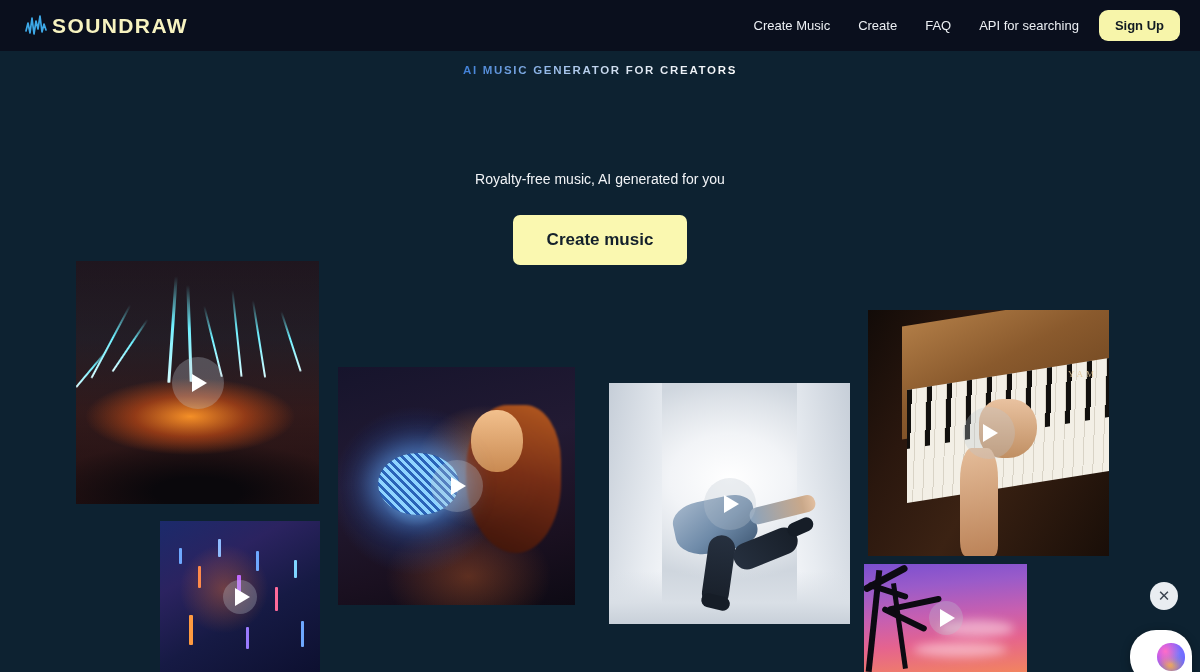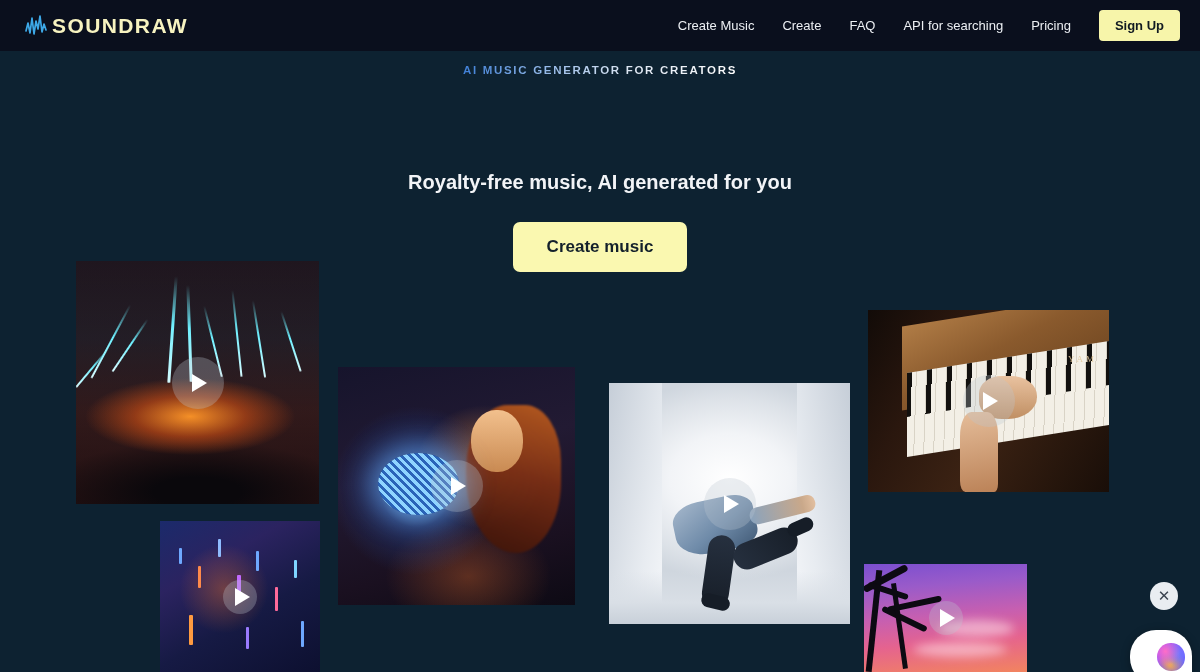--- a/index.html
+++ b/index.html
@@ -24,44 +24,44 @@
   .logo-text {
     font-size:21px; font-weight:bold; letter-spacing:1.4px;
     color:#f7f3c0;
   }
   .nav { margin-left:auto; display:flex; align-items:center; gap:0; }
   .nav-item {
     font-size:13px; color:#eceff3; padding:0 14px; cursor:pointer;
     white-space:nowrap; line-height:51px;
   }
   .signup-btn {
-    margin-left:14px;
+    margin-left:6px;
     background:#f7f5aa; color:#111a22;
     font-size:13px; font-weight:bold;
-    border:none; border-radius:4px;
+    border:none; border-radius:9px;
     padding:8px 16px; cursor:pointer;
     white-space:nowrap;
   }
 
   
   .hero { position:absolute; top:51px; left:0; width:1200px; text-align:center; z-index:20; }
   .eyebrow {
     margin-top:13px;
     font-size:11.5px; font-weight:bold; letter-spacing:1.7px;
     background:linear-gradient(90deg,#3f7fd6 0%,#8fb6e8 28%,#dde6f2 60%,#ffffff 100%);
     -webkit-background-clip:text; background-clip:text; color:transparent;
     display:inline-block;
   }
   .headline {
     margin-top:12px;
     font-size:53px; font-weight:bold; line-height:1.06;
     letter-spacing:-0.6px; color:#fdfdfd;
   }
   .subhead {
-    margin-top:25px; font-size:20px; color:#f2f4f7; font-weight:bold;
+    margin-top:25px; font-size:14px; color:#f2f4f7; font-weight:normal;
   }
   .cta {
     margin-top:28px;
     background:#faf8b0; color:#13202b;
     border:none; border-radius:7px;
     font-size:17px; font-weight:bold;
     padding:15px 34px; cursor:pointer;
   }
 
   
@@ -206,21 +206,20 @@
       <path d="M2 17 L4 9 L6 19 L8 4 L10 20 L12 7 L14 15 L16 2 L18 18 L20 10 L22 16" fill="none" stroke="#3da9e8" stroke-width="1.7" stroke-linecap="round" stroke-linejoin="round"></path>
     </svg>
     <span class="logo-text">SOUNDRAW</span>
   </div>
 
   <nav class="nav">
     <a class="nav-item">Create Music</a>
     <a class="nav-item">Create</a>
     <a class="nav-item">FAQ</a>
     <a class="nav-item">API for searching</a>
-    <a class="nav-item">Pricing</a>
     <button class="signup-btn">Sign Up</button>
   </nav>
 </div>
 
 <div class="grid">
 
   <div class="card" style="left:76px; top:261px; width:243px; height:243px;">
     <div class="art art-concert">
       <div class="laser" style="left:14%; top:16%; width:2px; height:34%; transform:rotate(28deg);"></div>
       <div class="laser" style="left:22%; top:22%; width:2px; height:26%; transform:rotate(34deg);"></div>
@@ -268,21 +267,21 @@
       <div class="dncr-torso"></div>
       <div class="dncr-arm"></div>
       <div class="dncr-leg1"></div>
       <div class="dncr-leg2"></div>
       <div class="dncr-shoe1"></div>
       <div class="dncr-shoe2"></div>
     </div>
     <div class="play"></div>
   </div>
 
-  <div class="card" style="left:868px; top:310px; width:241px; height:182px;">
+  <div class="card" style="left:868px; top:310px; width:241px; height:246px;">
     <div class="art art-piano">
       <div class="piano-body"></div>
       <div class="piano-keys"></div>
       <div class="piano-blacks"></div>
       <div class="piano-hand1"></div>
       <div class="piano-hand2"></div>
       <div class="piano-brand">YAM</div>
     </div>
     <div class="play"></div>
   </div>

